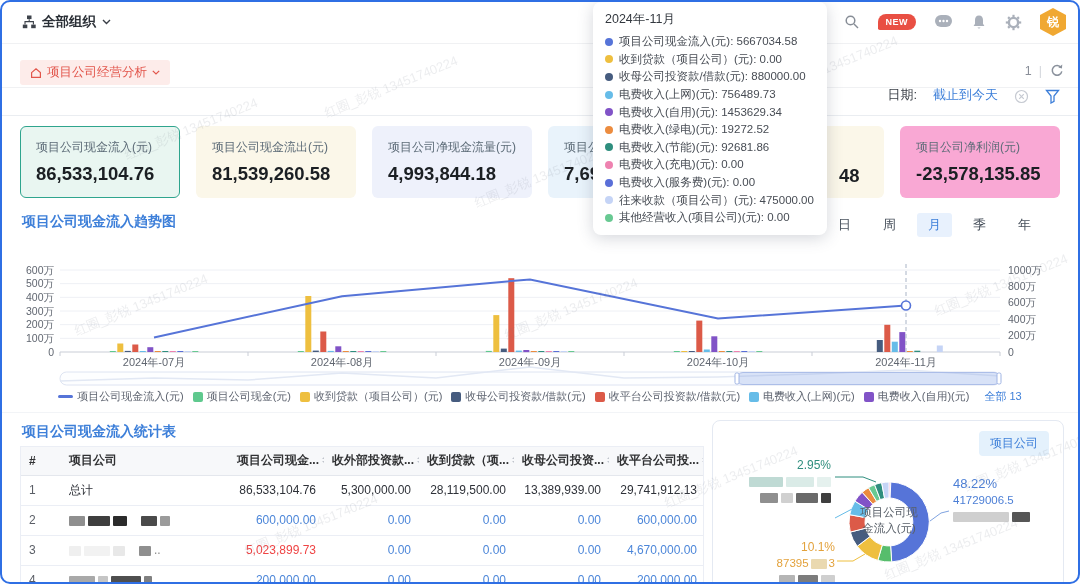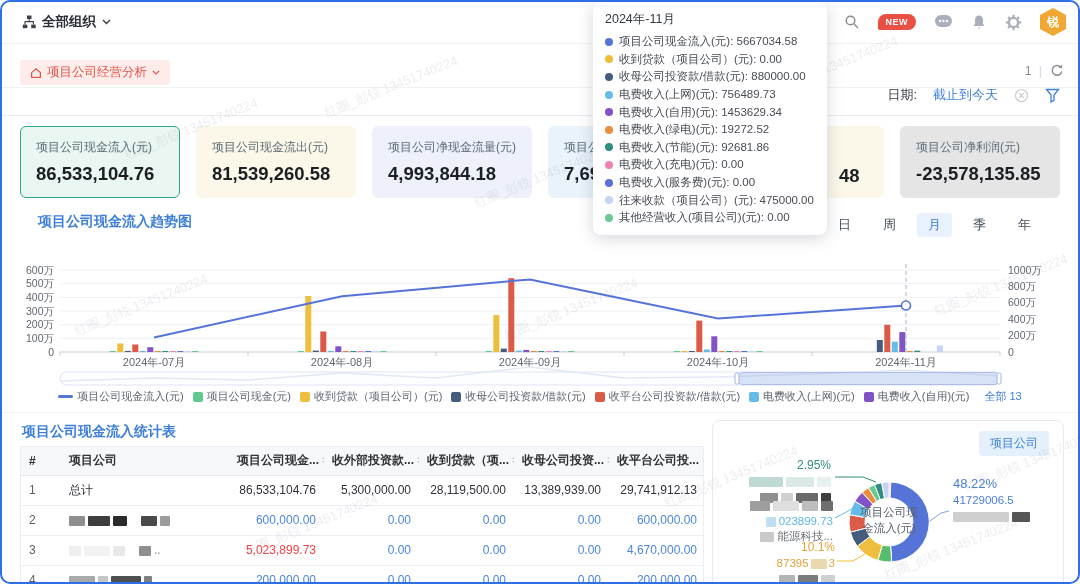--- a/index.html
+++ b/index.html
@@ -18,21 +18,21 @@
   .avatar { width:26px; height:28px; background:#F0A832; clip-path:polygon(50% 0,100% 25%,100% 75%,50% 100%,0 75%,0 25%); color:#fff; font-size:12px; display:flex; align-items:center; justify-content:center; font-weight:bold; }
 
   
   .tabbar { position:absolute; left:0; top:44px; width:1080px; height:32px; border-bottom:1px solid #F0F1F3; background:#fff; z-index:2;margin-top:12px; }
   .tab-pill { position:absolute; left:20px; top:4px; height:25px; display:flex; align-items:center; gap:5px; background:#FDECEA; color:#E2554B; font-size:12.5px; padding:0 10px; border-radius:3px; cursor:pointer; }
   .pageref { position:absolute; right:16px; top:7px; color:#8A8F99; font-size:12.5px; display:flex; align-items:center; gap:7px; }
   .pageref .sep { color:#D4D7DD; }
 
   
   .filterrow { position:absolute; left:0; top:76px; width:1080px; height:40px; border-bottom:1px solid #EAEDF1; background:#fff; }
-  .datefilter { position:absolute; right:20px; top:10px; display:flex; align-items:center; gap:16px; font-size:13px; }
+  .datefilter { position:absolute; right:20px; top:10px; display:flex; align-items:flex-end; gap:16px; font-size:13px; }
   .datefilter .lab { color:#3A3F47; }
   .datefilter .val { color:#3D7FD9; cursor:pointer; }
 
   
   .card { position:absolute; top:126px; width:160px; height:72px; border-radius:6px; padding:12px 15px; border:1px solid transparent; }
   .card .clab { font-size:12px; color:#5C6B77; white-space:nowrap; }
   .card .cval { font-size:18.5px; font-weight:bold; color:#1B1F23; margin-top:7px; white-space:nowrap; }
   .card.sel { border:1.5px solid #2FA58E; }
 
   
@@ -175,27 +175,27 @@
         <div class="cval">4,993,844.18</div>
       </div>
       <div class="card" style="left: 548px; background: rgb(233, 243, 251);">
         <div class="clab">项目公司</div>
         <div class="cval">7,69</div>
       </div>
       <div class="card" style="left: 724px; background: rgb(251, 247, 233);">
         <div class="clab"></div>
         <div class="cval" style="position: absolute; left: 114px; top: 31px;">48</div>
       </div>
-      <div class="card" style="left: 900px; background: #e5e5e5;">
+      <div class="card" style="left: 900px; background: #f9a8d4;">
         <div class="clab">项目公司净利润(元)</div>
         <div class="cval">-23,578,135.85</div>
       </div>
     </div>
 
-  <div class="sec-title" style="left:22px; top:213px;margin-left:16px;">项目公司现金流入趋势图</div>
+  <div class="sec-title" style="left:22px; top:213px;">项目公司现金流入趋势图</div>
   <div class="period-tabs" id="period-tabs">
       <span>日</span>
       <span>周</span>
       <span class="active">月</span>
       <span>季</span>
       <span>年</span>
     </div>
   <svg id="trend-svg" width="1040" height="132" viewBox="0 0 1040 132">
       <line x1="40" x2="980" y1="14" y2="14" stroke="#EEF0F5" stroke-width="1"></line>
       <line x1="40" x2="980" y1="27.666666666666664" y2="27.666666666666664" stroke="#EEF0F5" stroke-width="1"></line>
@@ -410,25 +410,20 @@
       </svg>
     <div class="dbadge">项目公司</div>
     <div class="dcenter">项目公司现金流入(元)</div>
 
     <div class="dlab ralign" style="left:6px; top:38px; width:112px;">
       <div class="row pct" style="color:#2F8E7E;">2.95%</div>
       <div class="row"><span class="rd" style="width:34px;background:#BFDAD4;"></span><span class="rd" style="width:28px;background:#DAEBE7;"></span><span class="rd" style="width:14px;background:#E5F1EE;margin-right:0;"></span></div>
       <div class="row"><span class="rd" style="width:18px;background:#8F8F8F;"></span><span class="rd" style="width:12px;background:#D0D0D0;"></span><span class="rd" style="width:22px;background:#6A6A6A;"></span><span class="rd" style="width:10px;background:#3F3F3F;margin-right:0;"></span></div>
     </div>
 
-    <div class="dlab ralign" style="left:6px; top:78px; width:114px;">
-      <div class="row"><span class="rd" style="width:20px;background:#9E9E9E;"></span><span class="rd" style="width:26px;background:#DEDEDE;"></span><span class="rd" style="width:16px;background:#BDBDBD;"></span><span class="rd" style="width:12px;background:#6E6E6E;margin-right:0;"></span></div>
-      <div class="row" style="color:#5FB7E8;"><span class="rd" style="width:10px;background:#BFE0F2;"></span><span>023899.73</span></div>
-      <div class="row" style="color:#6B7077;"><span class="rd" style="width:14px;background:#C9C9C9;"></span><span>能源科技...</span></div>
-    </div>
 
     <div class="dlab ralign" style="left:18px; top:120px; width:104px;">
       <div class="row pct" style="color:#E3A23C;">10.1%</div>
       <div class="row" style="color:#E3A23C;"><span>87395</span><span class="rd" style="width:16px;background:#EAD9B0;margin:0 2px;"></span><span>3</span></div>
       <div class="row"><span class="rd" style="width:16px;background:#B5B5B5;"></span><span class="rd" style="width:20px;background:#7C7C7C;"></span><span class="rd" style="width:14px;background:#CFCFCF;margin-right:0;"></span></div>
     </div>
 
     <div class="dlab" style="left:240px; top:56px; width:108px;">
       <div class="row pct" style="color:#4C7FD6; font-size:13px;">48.22%</div>
       <div class="row" style="color:#4C7FD6;">41729006.5</div>

